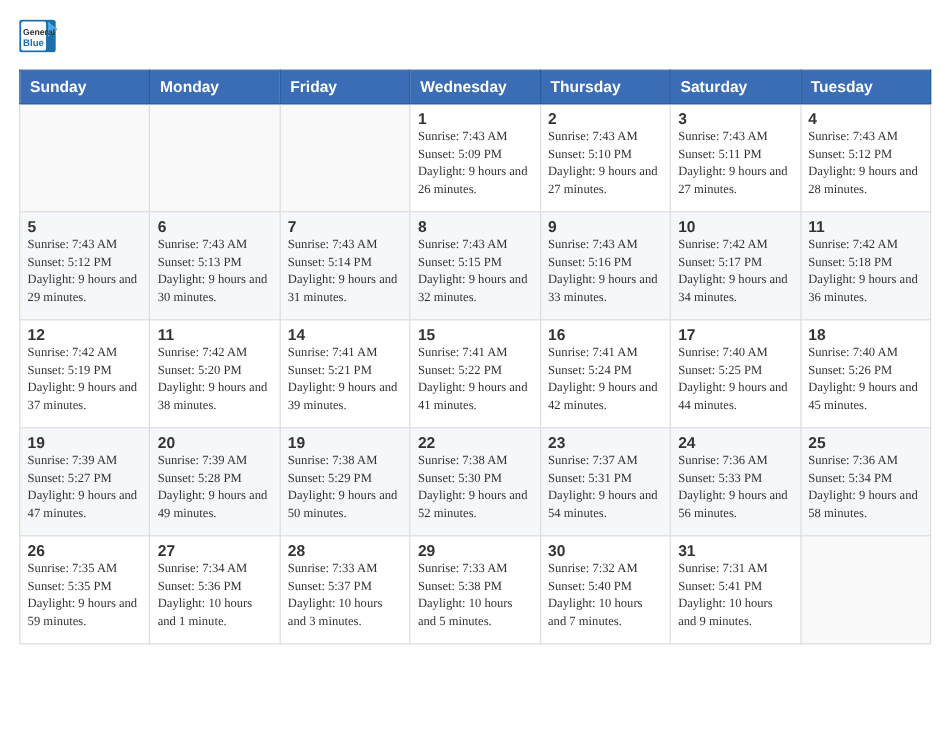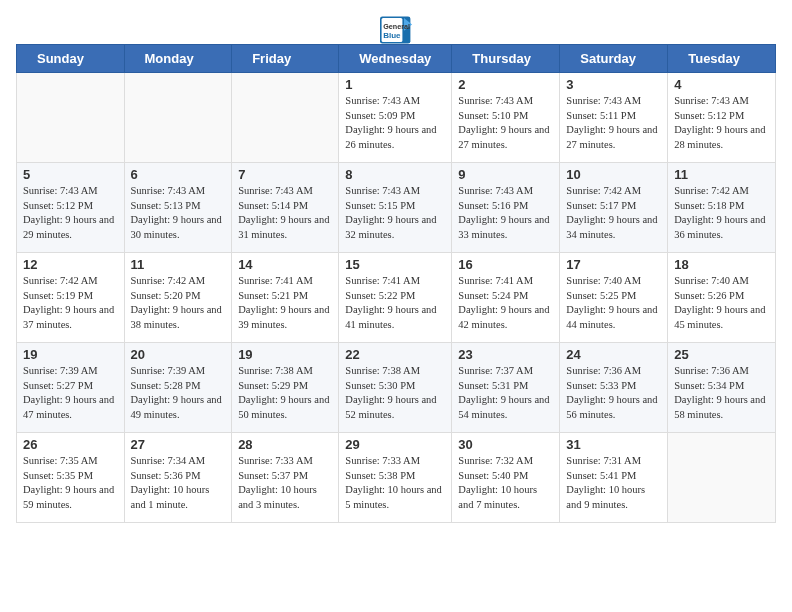--- a/index.html
+++ b/index.html
@@ -5,23 +5,23 @@
     * { box-sizing: border-box; margin: 0; padding: 0; }
     body {
       font-family: Arial, sans-serif;
       background: #fff;
       width: 792px;
       min-height: 612px;
       padding: 16px;
     }
     .header-area {
       display: flex;
-      justify-content: center;
+      justify-content: flex-start;
       align-items: flex-start;
-      margin-bottom: 0;
+      margin-bottom: 14px;
     }
     .logo {
       display: flex;
       align-items: center;
       gap: 4px;
     }
     .logo-icon {
       width: 32px;
       height: 28px;
     }
@@ -39,21 +39,21 @@
     }
     .calendar-table {
       width: 100%;
       border-collapse: collapse;
       border: 1px solid #ccc;
     }
     .calendar-table th {
       background-color: #3a6db5;
       color: #fff;
       text-align: left;
-      padding: 6px 20px;
+      padding: 6px 8px;
       font-size: 13px;
       font-weight: bold;
       border: 1px solid #2a5da0;
     }
     .calendar-table td {
       width: 14.28%;
       vertical-align: top;
       padding: 4px 6px;
       border: 1px solid #ddd;
       font-size: 11px;

